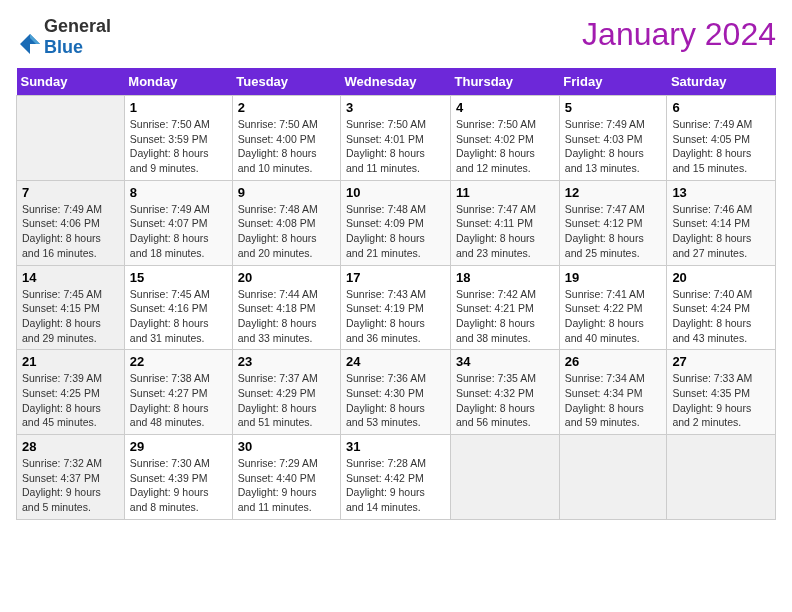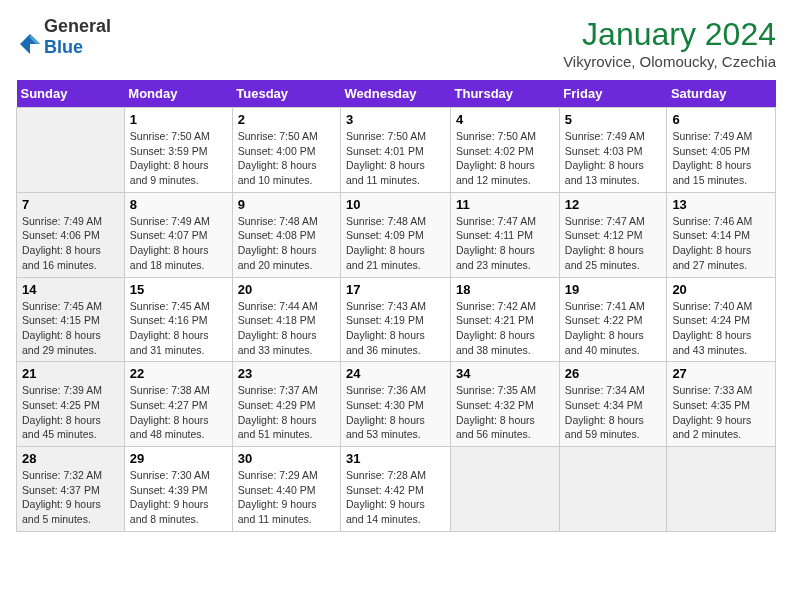--- a/index.html
+++ b/index.html
@@ -23,21 +23,21 @@
     .logo-icon {
       width: 28px;
       height: 28px;
     }
     .title-section {
       text-align: right;
     }
     .month-title {
       font-size: 32px;
       font-weight: normal;
-      color: #15803d;
+      color: #a21caf;
     }
     .location-subtitle {
       font-size: 15px;
       color: #444;
     }
     table {
       width: 100%;
       border-collapse: collapse;
       font-size: 11px;
     }
@@ -93,21 +93,20 @@
       <polygon points="14,4 24,14 14,14 14,24 4,14" fill="#1a6bb5"></polygon>
       <polygon points="14,4 24,14 20,14 14,8" fill="#4a9fd4"></polygon>
     </svg>
     <div>
       <span style="font-size:18px;font-weight:bold;color:#333;">General</span><br>
       <span style="font-size:18px;font-weight:bold;color:#1a6bb5;">Blue</span>
     </div>
   </div>
   <div class="title-section">
     <div class="month-title">January 2024</div>
-    <div class="location-subtitle">Vikyrovice, Olomoucky, Czechia</div>
   </div>
 </div>
 
 <table>
   <thead>
     <tr>
       <th>Sunday</th>
       <th>Monday</th>
       <th>Tuesday</th>
       <th>Wednesday</th>

